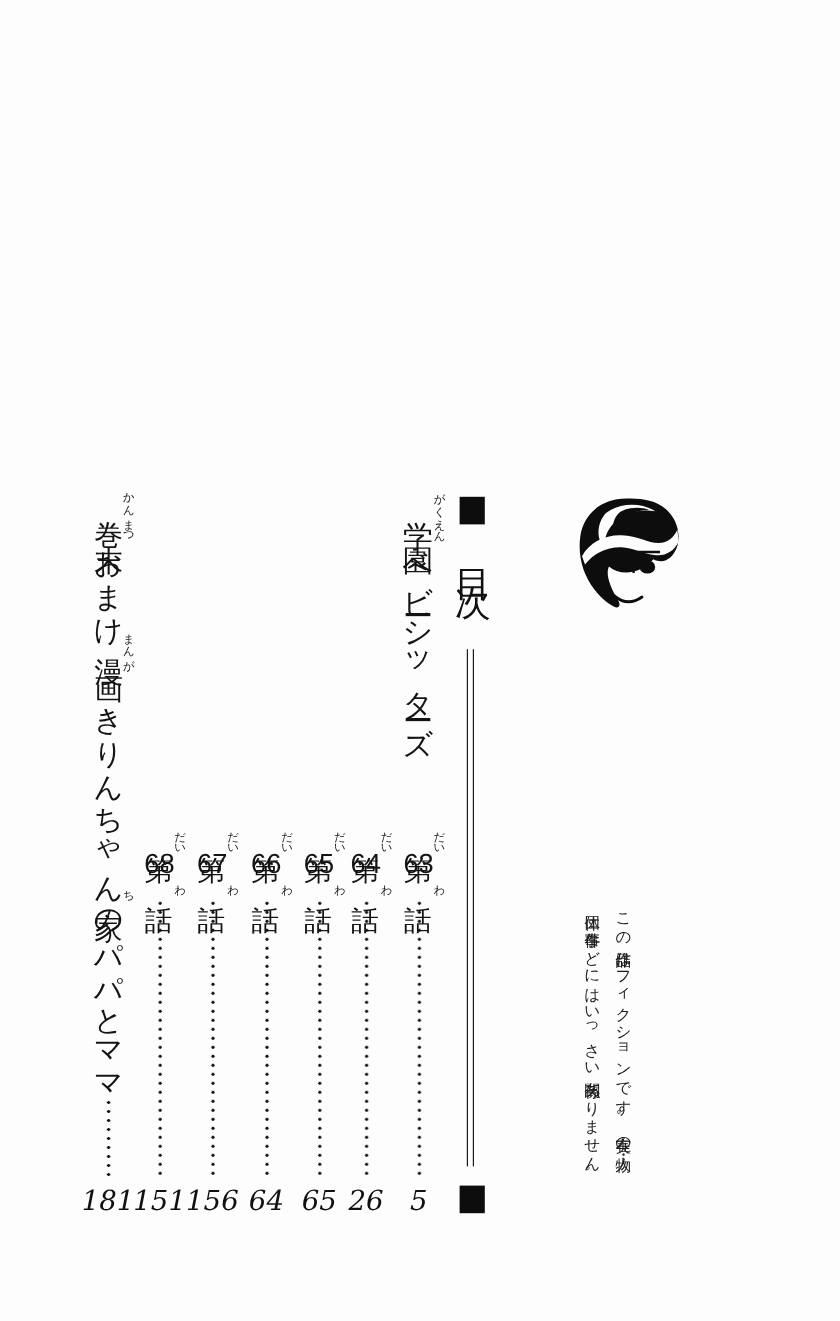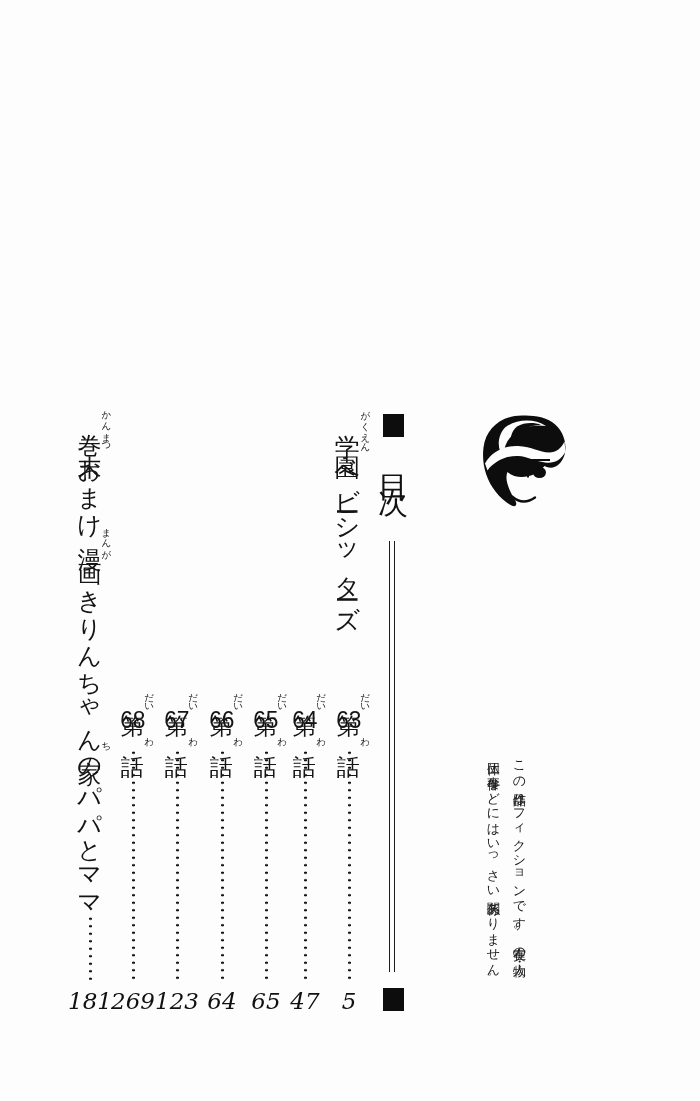--- a/index.html
+++ b/index.html
@@ -153,45 +153,45 @@
 
   <div class="entry" style="left:327px">
     <div class="entry-label"><ruby><span>第</span><rt>だい</rt></ruby><span class="tcy">63</span><ruby><span>話</span><rt>わ</rt></ruby></div>
     <div class="leader"></div>
     <div class="entry-page">5</div>
   </div>
 
   <div class="entry" style="left:283px">
     <div class="entry-label"><ruby><span>第</span><rt>だい</rt></ruby><span class="tcy">64</span><ruby><span>話</span><rt>わ</rt></ruby></div>
     <div class="leader"></div>
-    <div class="entry-page">47</div>
+    <div class="entry-page">26</div>
   </div>
 
   <div class="entry" style="left:244px">
     <div class="entry-label"><ruby><span>第</span><rt>だい</rt></ruby><span class="tcy">65</span><ruby><span>話</span><rt>わ</rt></ruby></div>
     <div class="leader"></div>
     <div class="entry-page">65</div>
   </div>
 
   <div class="entry" style="left:200px">
     <div class="entry-label"><ruby><span>第</span><rt>だい</rt></ruby><span class="tcy">66</span><ruby><span>話</span><rt>わ</rt></ruby></div>
     <div class="leader"></div>
     <div class="entry-page">64</div>
   </div>
 
   <div class="entry" style="left:155px">
     <div class="entry-label"><ruby><span>第</span><rt>だい</rt></ruby><span class="tcy">67</span><ruby><span>話</span><rt>わ</rt></ruby></div>
     <div class="leader"></div>
-    <div class="entry-page">123</div>
+    <div class="entry-page">156</div>
   </div>
 
   <div class="entry" style="left:111px">
     <div class="entry-label"><ruby><span>第</span><rt>だい</rt></ruby><span class="tcy">68</span><ruby><span>話</span><rt>わ</rt></ruby></div>
     <div class="leader"></div>
-    <div class="entry-page">269</div>
+    <div class="entry-page">151</div>
   </div>
 
   <div class="entry omake" style="left:68px">
     <div class="entry-label"><ruby><span>巻末</span><rt>かんまつ</rt></ruby><span>おまけ</span><ruby><span>漫画</span><rt>まんが</rt></ruby><span>　きりんちゃん</span><ruby><span>家</span><rt>ち</rt></ruby><span>のパパとママ</span></div>
     <div class="leader"></div>
     <div class="entry-page">181</div>
   </div>
 
   <div class="disclaimer"><span>この作品はフィクションです。実在の人物・</span><br><span>団体　事件などにはいっさい関係ありません。</span></div>
 

